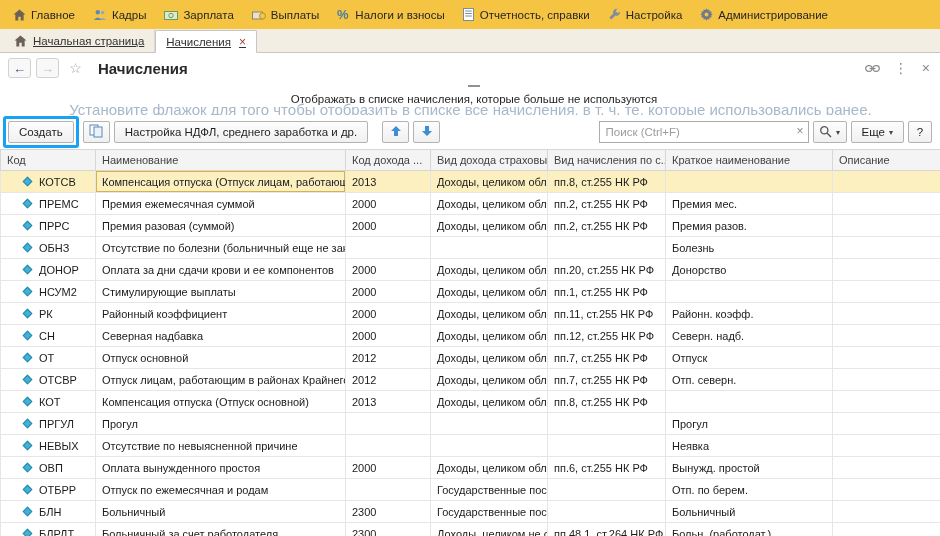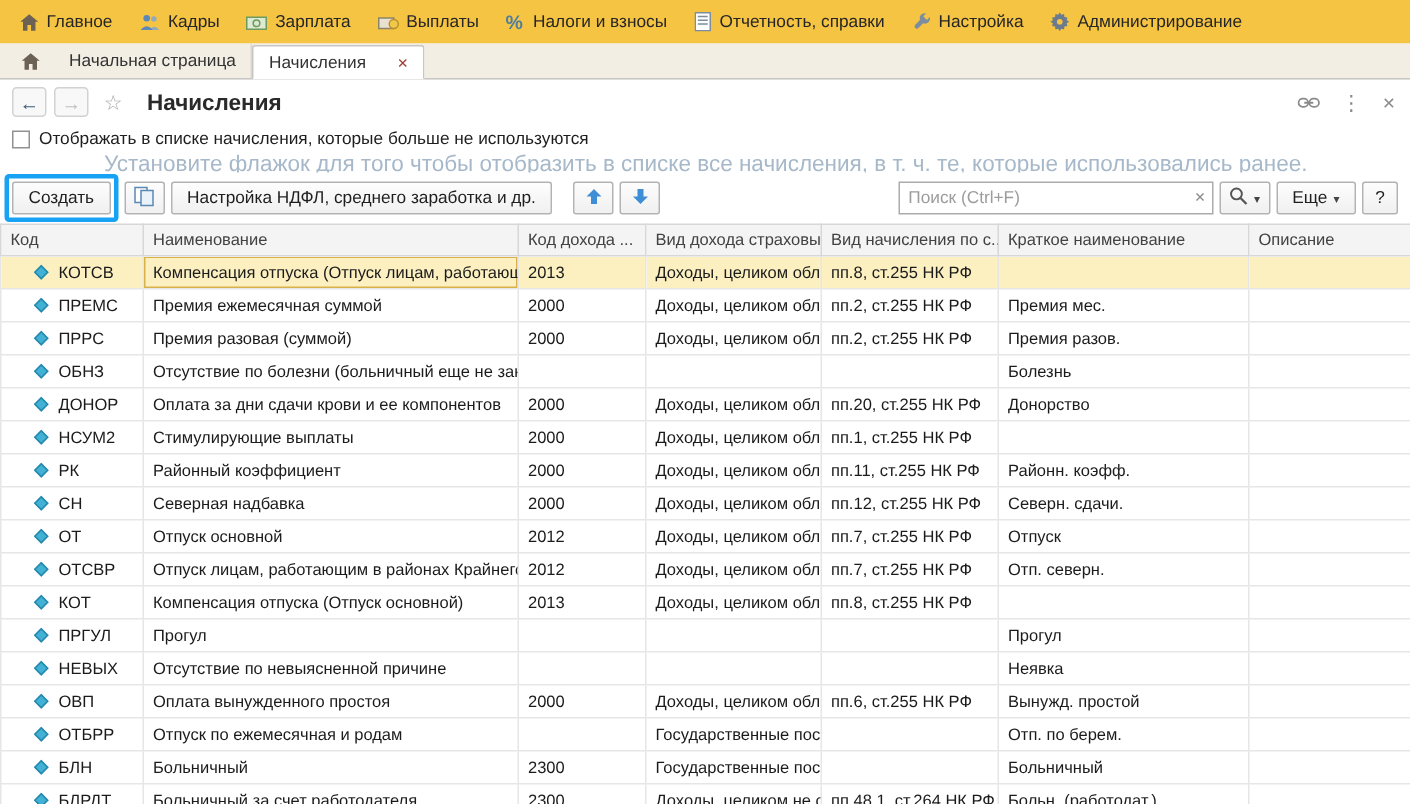--- a/index.html
+++ b/index.html
@@ -12,37 +12,37 @@
   html,body{width:940px;height:536px;overflow:hidden;}
   body{font-family:"Liberation Sans",sans-serif;background:#fff;color:#2f2f2f;font-size:12px;}
 
   
   .menubar{height:29px;background:var(--menubar-bg);display:flex;align-items:center;padding:0 4px;}
   .menu-item{display:flex;align-items:center;gap:5px;padding:0 9px;height:100%;cursor:pointer;font-size:11.5px;color:#262626;white-space:nowrap;}
   .mi-icon svg{display:block;}
 
   
   .tabbar{height:24px;background:#f2eee4;display:flex;align-items:flex-end;border-bottom:1px solid #c6c6c6;padding-left:4px;}
-  .tab{display:flex;align-items:center;gap:19px;padding:0 10px;height:23px;font-size:11.5px;color:#333;cursor:pointer;border-right:1px solid #ddd7c9;white-space:nowrap;}
+  .tab{display:flex;align-items:center;gap:6px;padding:0 10px;height:23px;font-size:11.5px;color:#333;cursor:pointer;border-right:1px solid #ddd7c9;white-space:nowrap;text-decoration:underline;}
   .tab.active{background:#fff;border:1px solid #c6c6c6;border-bottom:1px solid #fff;margin-bottom:-1px;border-radius:2px 2px 0 0;}
   .tab-close{color:#9c4238;font-size:12px;margin-left:2px;cursor:pointer;}
   .tab-icon svg{display:block;}
 
   
   .navbar{height:30px;display:flex;align-items:center;padding:0 10px 0 8px;gap:5px;}
   .nav-btn{width:23px;height:20px;border:1px solid #d2d2d2;border-radius:3px;background:#f8f8f8;display:inline-flex;align-items:center;justify-content:center;font-size:13px;cursor:pointer;}
   .nav-btn.back{color:#3c5a77;}
   .nav-btn.fwd{color:#bfbfbf;}
   .star{color:#a7a7a7;font-size:14px;border:none;background:none;}
   .page-title{font-size:15px;font-weight:bold;color:#2a2a2a;margin-left:6px;}
   .nav-right{margin-left:auto;display:flex;align-items:center;gap:14px;color:#8a8a8a;}
   .nav-right span{cursor:pointer;display:inline-flex;align-items:center;font-size:14px;}
 
   
-  .filter-row{height:16px;margin-top:2px;display:flex;align-items:center;gap:6px;padding-left:8px;}
+  .filter-row{height:16px;margin-top:2px;display:flex;align-items:center;gap:6px;padding-left:8px;flex-direction:column;}
   .checkbox{width:12px;height:12px;border:1px solid #919191;background:#fff;display:inline-block;cursor:pointer;}
   .filter-label{font-size:11.5px;color:#1e1e1e;cursor:pointer;}
   .hint{height:14px;padding-left:1px;font-size:15px;color:#a6b8c9;white-space:nowrap;overflow:hidden;text-align:center;}
 
   
   .toolbar{display:flex;align-items:center;height:30px;padding:0 8px 0 3px;gap:4px;margin-top:2px;}
   .btn{height:22px;background:linear-gradient(#fdfdfd,#f0f0f0);border:1px solid #b3b3b3;border-radius:2px;display:inline-flex;align-items:center;justify-content:center;padding:0 10px;font-size:11.5px;color:#1f1f1f;cursor:pointer;white-space:nowrap;font-family:"Liberation Sans",sans-serif;text-align:right;}
   .icon-btn{width:27px;padding:0;}
   .highlight{display:inline-flex;border:3px solid var(--hl);border-radius:3px;padding:2px;}
   .spacer{flex:1;}
@@ -347,21 +347,21 @@
         <td class="code-td">
           <span class="code-cell">
             <span class="diamond"></span>
             <span>СН</span>
           </span>
         </td>
         <td>Северная надбавка</td>
         <td>2000</td>
         <td>Доходы, целиком обла...</td>
         <td>пп.12, ст.255 НК РФ</td>
-        <td>Северн. сдачи.</td>
+        <td>Северн. надб.</td>
         <td></td>
       </tr>
       <tr>
         <td class="code-td">
           <span class="code-cell">
             <span class="diamond"></span>
             <span>ОТ</span>
           </span>
         </td>
         <td>Отпуск основной</td>

